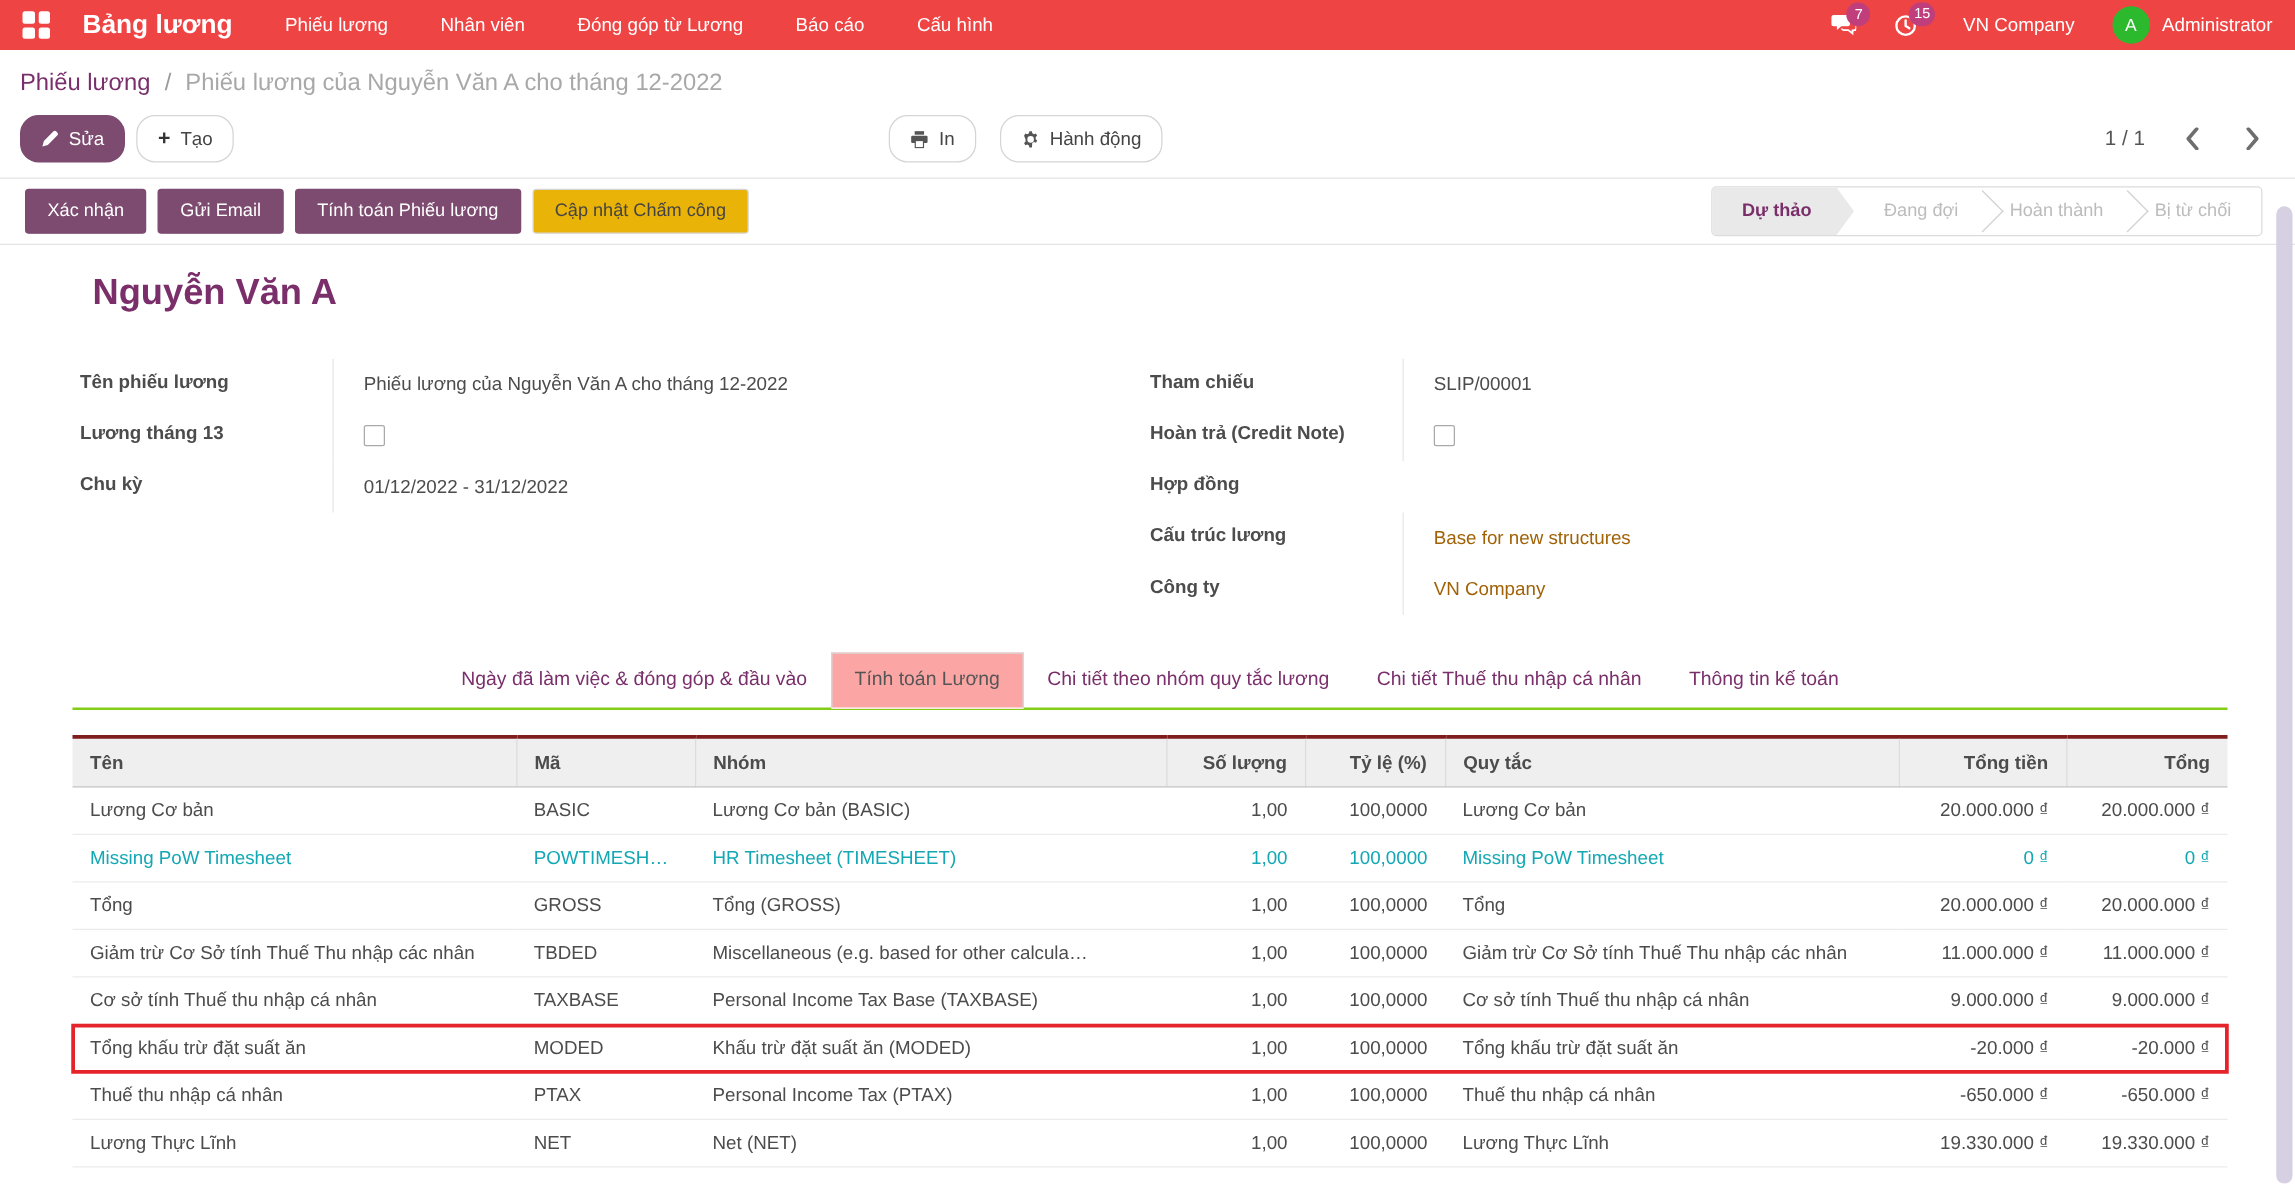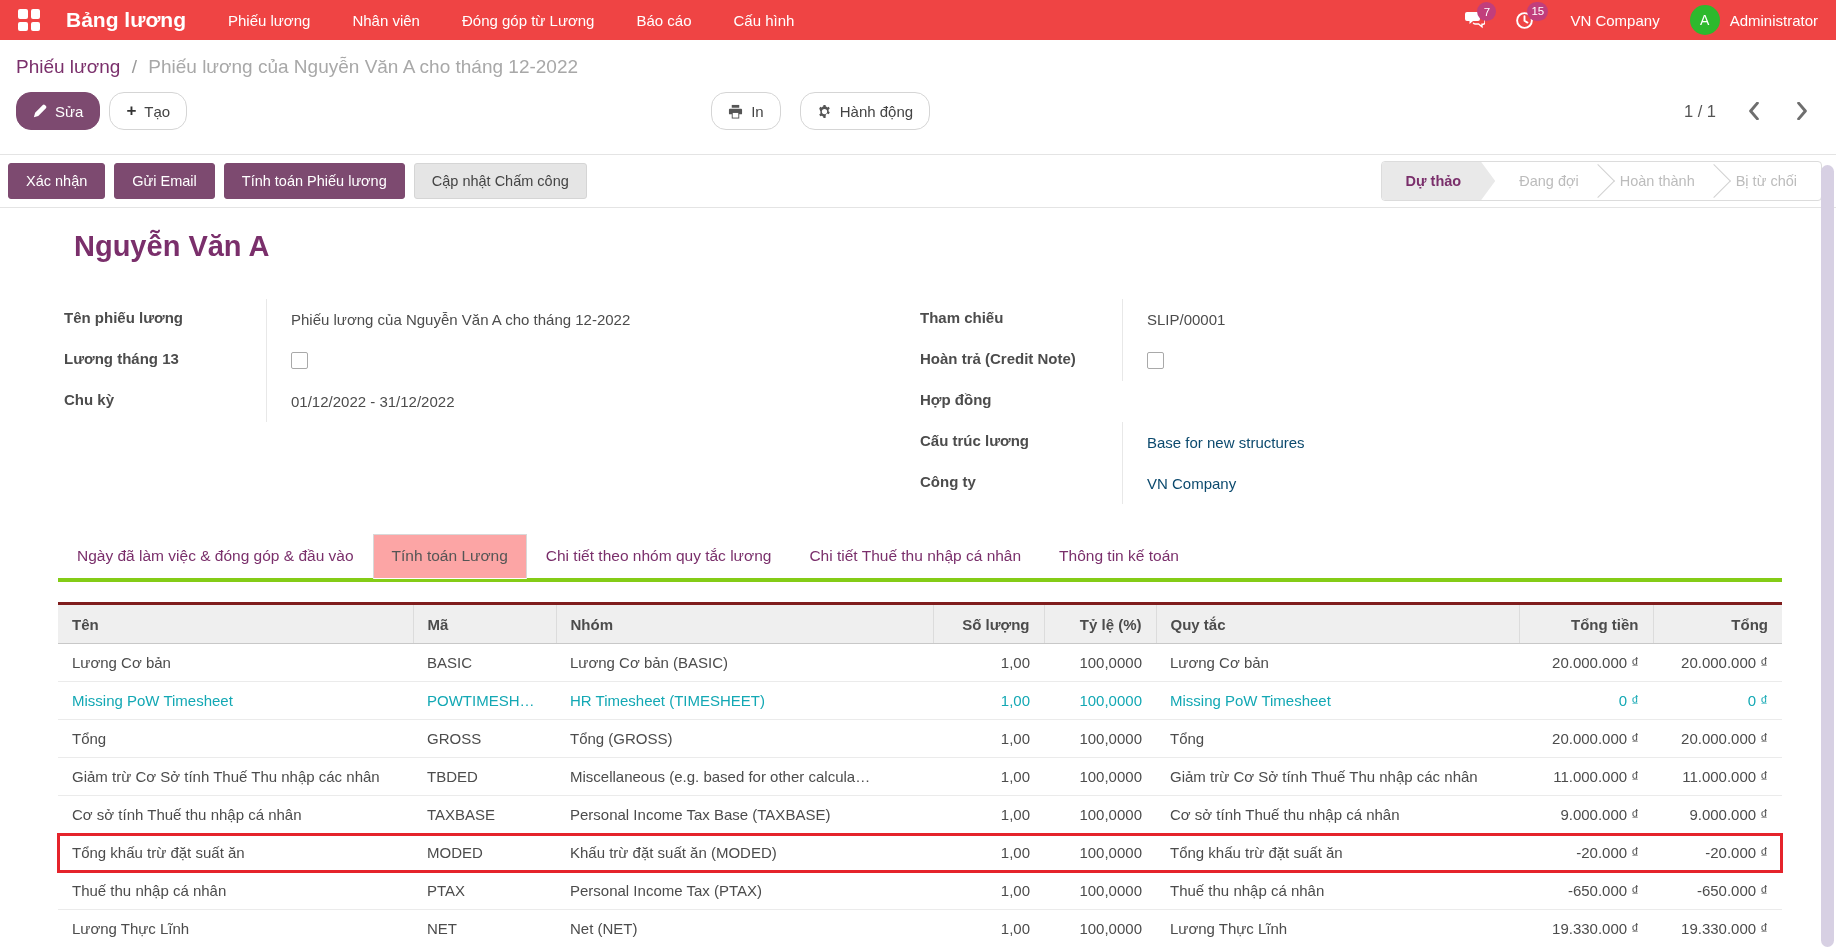--- a/index.html
+++ b/index.html
@@ -31,42 +31,42 @@
   .btn { height:38px; display:inline-flex; align-items:center; gap:8px; padding:0 16px; font-size:15px; border:1px solid #d5d5d5; background:#fff; color:#444; border-radius:15px; cursor:pointer; white-space:nowrap; }
   .btn-primary { background:#7d4a70; border-color:#7d4a70; color:#fff; }
   .button-row .btn + .btn { margin-left:9px; }
   .center-actions { margin-left:524px; display:flex; gap:10px; }
   .plus-glyph { font-weight:700; font-size:17px; color:#333; }
   .pager { margin-left:auto; display:flex; align-items:center; gap:32px; font-size:16.5px; color:#555; padding-right:12px; }
   .pager .nav-arrow { cursor:pointer; display:flex; align-items:center; }
   .pager .arrows { display:flex; gap:36px; }
 
   
-  .statusbar { margin-top:24px; border-top:1px solid #e4e4e4; border-bottom:1px solid #e4e4e4; display:flex; align-items:center; padding:6px 8px; }
+  .statusbar { margin-top:12px; border-top:1px solid #e4e4e4; border-bottom:1px solid #e4e4e4; display:flex; align-items:center; padding:6px 20px; }
   .status-buttons { display:flex; gap:9px; }
-  .sbtn { height:36px; display:inline-flex; align-items:center; padding:0 17px; font-size:14.5px; border:1px solid #d5d5d5; background:#e5e5e5; color:#444; border-radius:3px; cursor:pointer; white-space:nowrap; }
+  .sbtn { height:36px; display:inline-flex; align-items:center; padding:0 17px; font-size:14.5px; border:1px solid #d5d5d5; background:#eab308; color:#444; border-radius:3px; cursor:pointer; white-space:nowrap; }
   .sbtn.primary { background:#7d4a70; border-color:#7d4a70; color:#fff; }
   .status-steps { margin-left:auto; display:flex; align-items:center; border:1px solid #dcdcdc; border-radius:4px; height:40px; overflow:hidden; margin-right:6px; background:#fff; }
   .step { padding:0 24px; line-height:38px; font-size:14.5px; color:#bcbcbc; cursor:pointer; white-space:nowrap; }
   .step.active { background:#e9e9e9; color:#7a2f6b; font-weight:700; padding-right:34px; clip-path:polygon(0 0, calc(100% - 14px) 0, 100% 50%, calc(100% - 14px) 100%, 0 100%); }
   .chev { width:24px; height:24px; border-top:1px solid #d2d2d2; border-right:1px solid #d2d2d2; transform:rotate(45deg); margin:0 -14px 0 -17px; flex-shrink:0; }
 
   
   .sheet { padding:14px 54px 0 58px; }
   .record-title { color:#7a2f6b; font-size:29px; font-weight:700; margin:8px 0 36px 16px; }
   .fields { display:grid; grid-template-columns:790px 1fr; column-gap:66px; }
   .frow { display:grid; grid-template-columns:208px 1fr; min-height:41px; align-items:stretch; }
   .flabel { font-weight:700; font-size:15px; padding:10px 0 0 6px; }
   .fvalue { border-left:1px solid #e8e8e8; padding-left:24px; font-size:15px; display:flex; align-items:center; min-height:41px; }
   .checkbox { width:17px; height:17px; border:1px solid #a9a9a9; border-radius:2px; background:#fff; cursor:pointer; display:inline-block; }
-  .link { color:#0c4a6e; cursor:pointer; }
+  .link { color:#a16207; cursor:pointer; }
   .pill { border:1px solid #8a8a8a; border-radius:999px; padding:2px 13px; font-size:13.5px; color:#4c4c4c; cursor:pointer; white-space:nowrap; }
 
   
-  .tabs { margin-top:30px; display:flex; border-bottom:4px solid #84cc16; }
+  .tabs { margin-top:30px; display:flex; border-bottom:2px solid #84cc16;justify-content:center; }
   .tab { padding:12px 18px; font-size:15.5px; color:#7a2f6b; cursor:pointer; border:1px solid transparent; white-space:nowrap; }
   .tab.active { background:#fca5a5; border-color:#d8d8d8; border-bottom-color:#fff; margin-bottom:-1px; color:#555; }
 
   
   .table-wrap { margin-top:20px; }
   table { width:100%; border-collapse:collapse; table-layout:fixed; font-size:15px; }
   thead th { background:#efefef; font-weight:700; text-align:left; height:40px; padding:0 14px; border-top:3px solid #7f1d1d; border-bottom:1px solid #c8c8c8; border-right:1px solid #dcdcdc; color:#4c4c4c; }
   thead th:last-child { border-right:none; }
   thead th.num { text-align:right; }
   tbody td { height:38px; padding:0 14px; border-bottom:1px solid #ebebeb; white-space:nowrap; overflow:hidden; text-overflow:ellipsis; }

